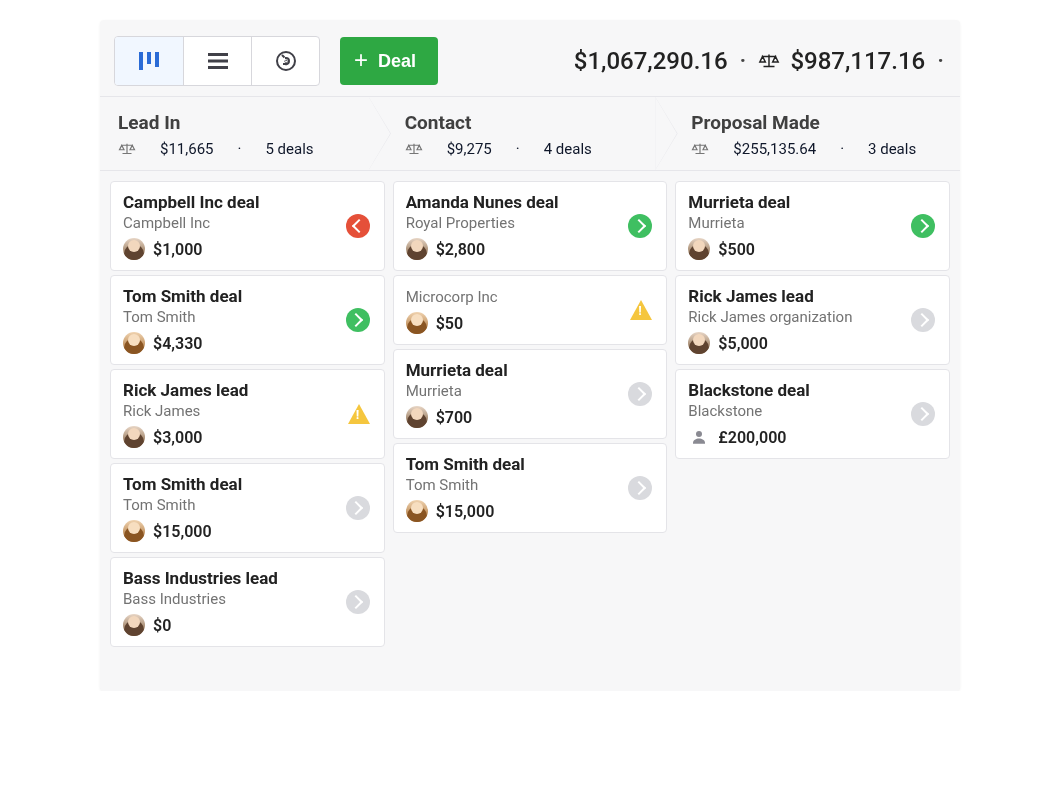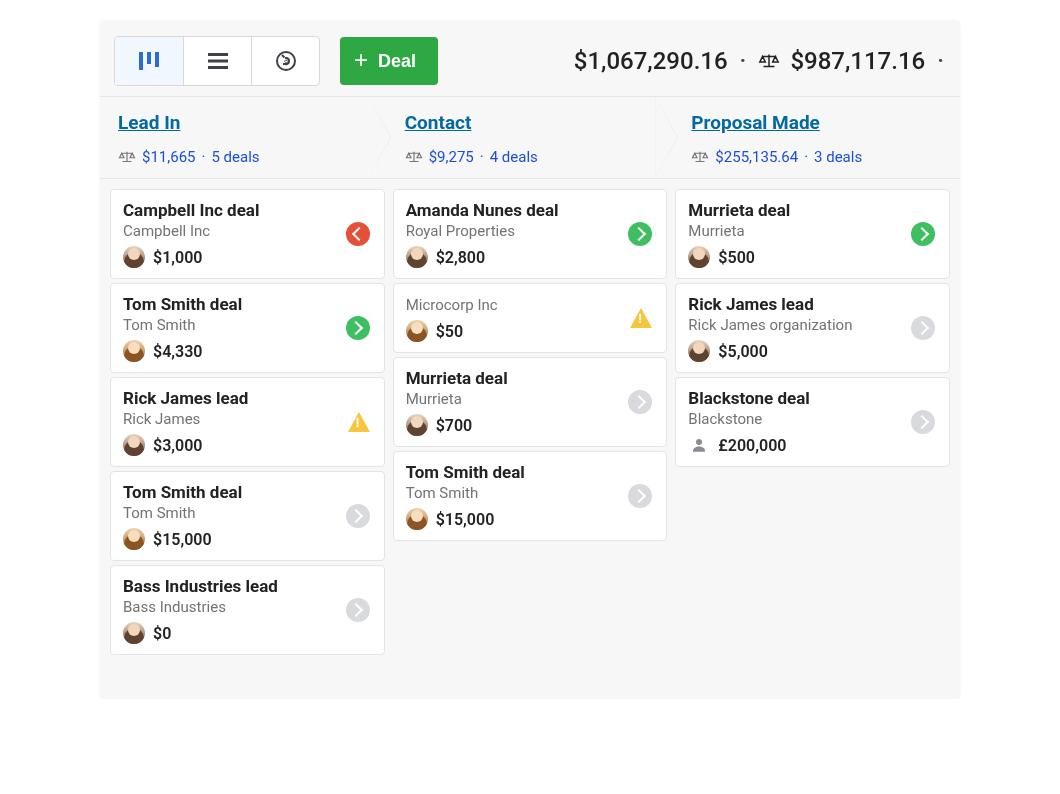--- a/index.html
+++ b/index.html
@@ -25,22 +25,22 @@
     clip-path: polygon(0 0, 60% 50%, 0 100%);
     z-index:1;
   }
   .stage-h::before {
     content:""; position:absolute; top:0; right:-19px; width:37px; height:100%;
     background:#e6e6ea;
     clip-path: polygon(0 0, 60% 50%, 0 100%);
     z-index:0;
   }
   .stage-h:last-child::after, .stage-h:last-child::before { display:none; }
-  .stage-h .title { font-size:19px; font-weight:700; color:#0369a1; padding-left:4px;text-decoration:underline; }
-  .stage-h .sub { display:flex; align-items:center; gap:6px; color:#1d4ed8; font-size:15px; margin-top:14px; padding-left:4px; }
+  .stage-h .title { font-size:19px; font-weight:700; color:#404040; padding-left:4px; }
+  .stage-h .sub { display:flex; align-items:center; gap:24px; color:#0f172a; font-size:15px; margin-top:6px; padding-left:4px; }
 
   .columns { display:flex; padding:10px 6px 40px 6px; }
   .col { width:288px; padding:0 4px; }
   .card { background:#fff; border:1px solid #e4e4e8; border-radius:4px; padding:10px 12px 10px 12px; margin-bottom:4px; position:relative; cursor:pointer; }
   .card .ttl { font-size:17px; font-weight:700; color:#222; }
   .card .org { font-size:15px; color:#737373; margin-top:2px; }
   .card .amt { display:flex; align-items:center; gap:8px; margin-top:6px; font-size:16px; font-weight:600; color:#222; }
   .avatar { width:22px; height:22px; border-radius:50%; background:linear-gradient(180deg,#e8d6c6,#7a5a3a); display:inline-block; position:relative; overflow:hidden; }
   .avatar::after { content:""; position:absolute; top:2px; left:5px; width:12px; height:12px; background:#f2d7bd; border-radius:50%; box-shadow:0 8px 0 4px #5f4330; }
   .avatar.av2 { background:linear-gradient(180deg,#f0d3b0,#a66c30); }

